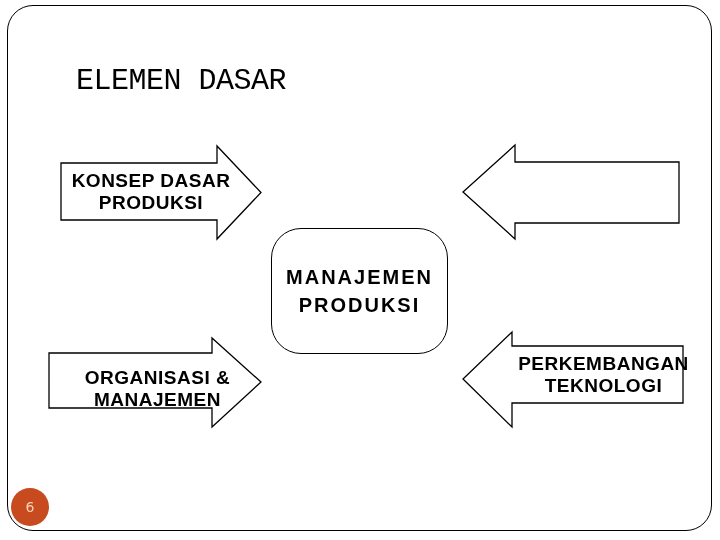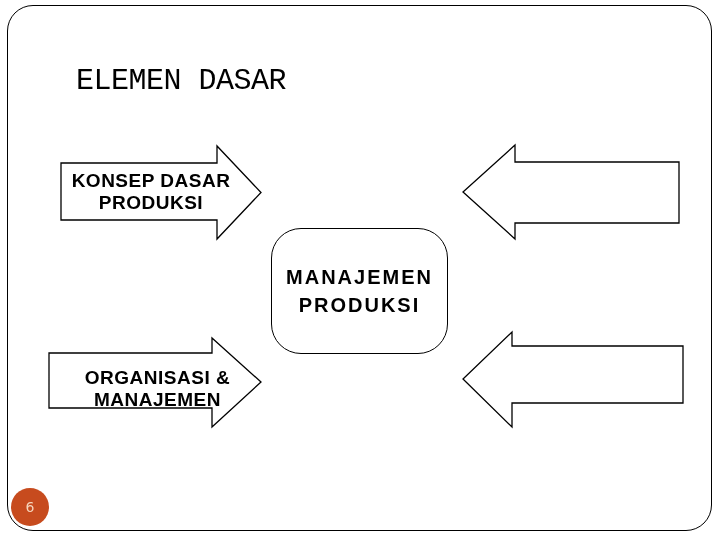--- a/index.html
+++ b/index.html
@@ -149,17 +149,21 @@
   <div class="node-label">
     <span>ORGANISASI &amp;</span>
     <span>MANAJEMEN</span>
   </div>
 </div>
 
 <div class="arrow-node" id="arrow-br">
   <svg width="222" height="97" viewBox="0 0 222 97" aria-hidden="true">
     <polygon points="221,15 50,15 50,1 1,48 50,96 50,72 221,72"></polygon>
   </svg>
+  <div class="node-label">
+    <span>PERKEMBANGAN</span>
+    <span>TEKNOLOGI</span>
+  </div>
 </div>
 
 <div class="page-number-badge" style="background: rgb(199, 75, 30);">
   <span>6</span>
 </div>
 
 </body></html>

